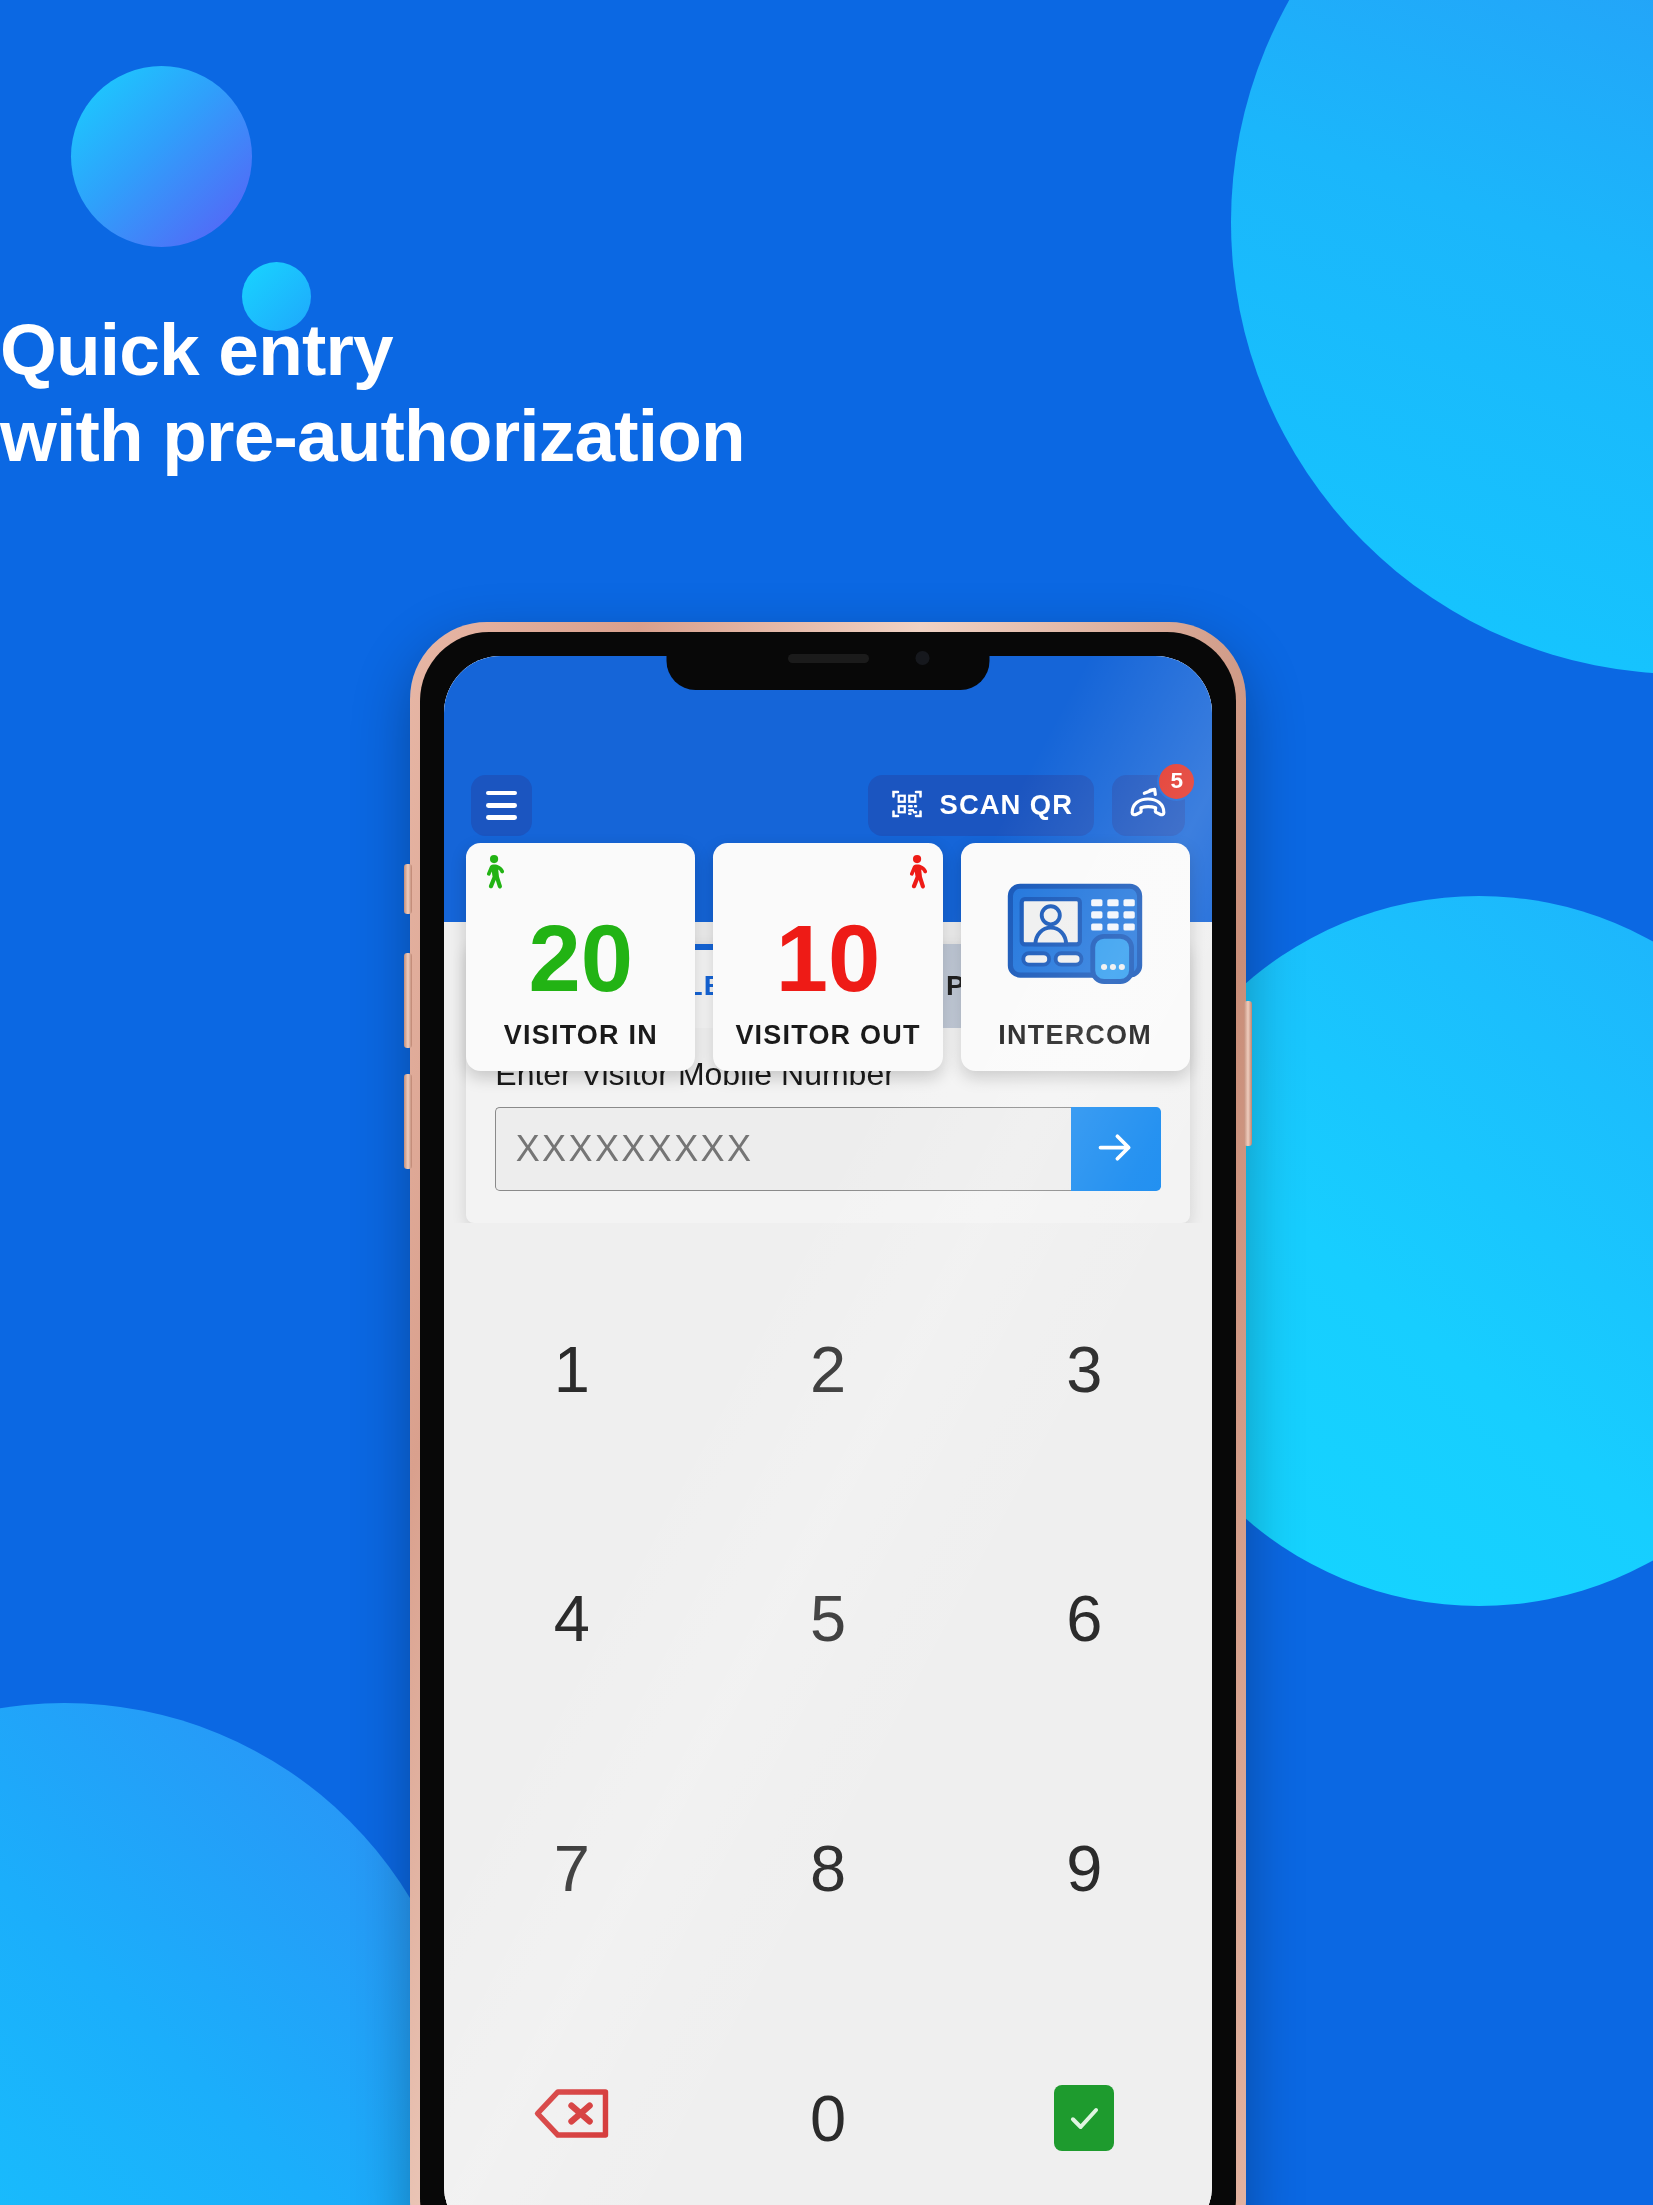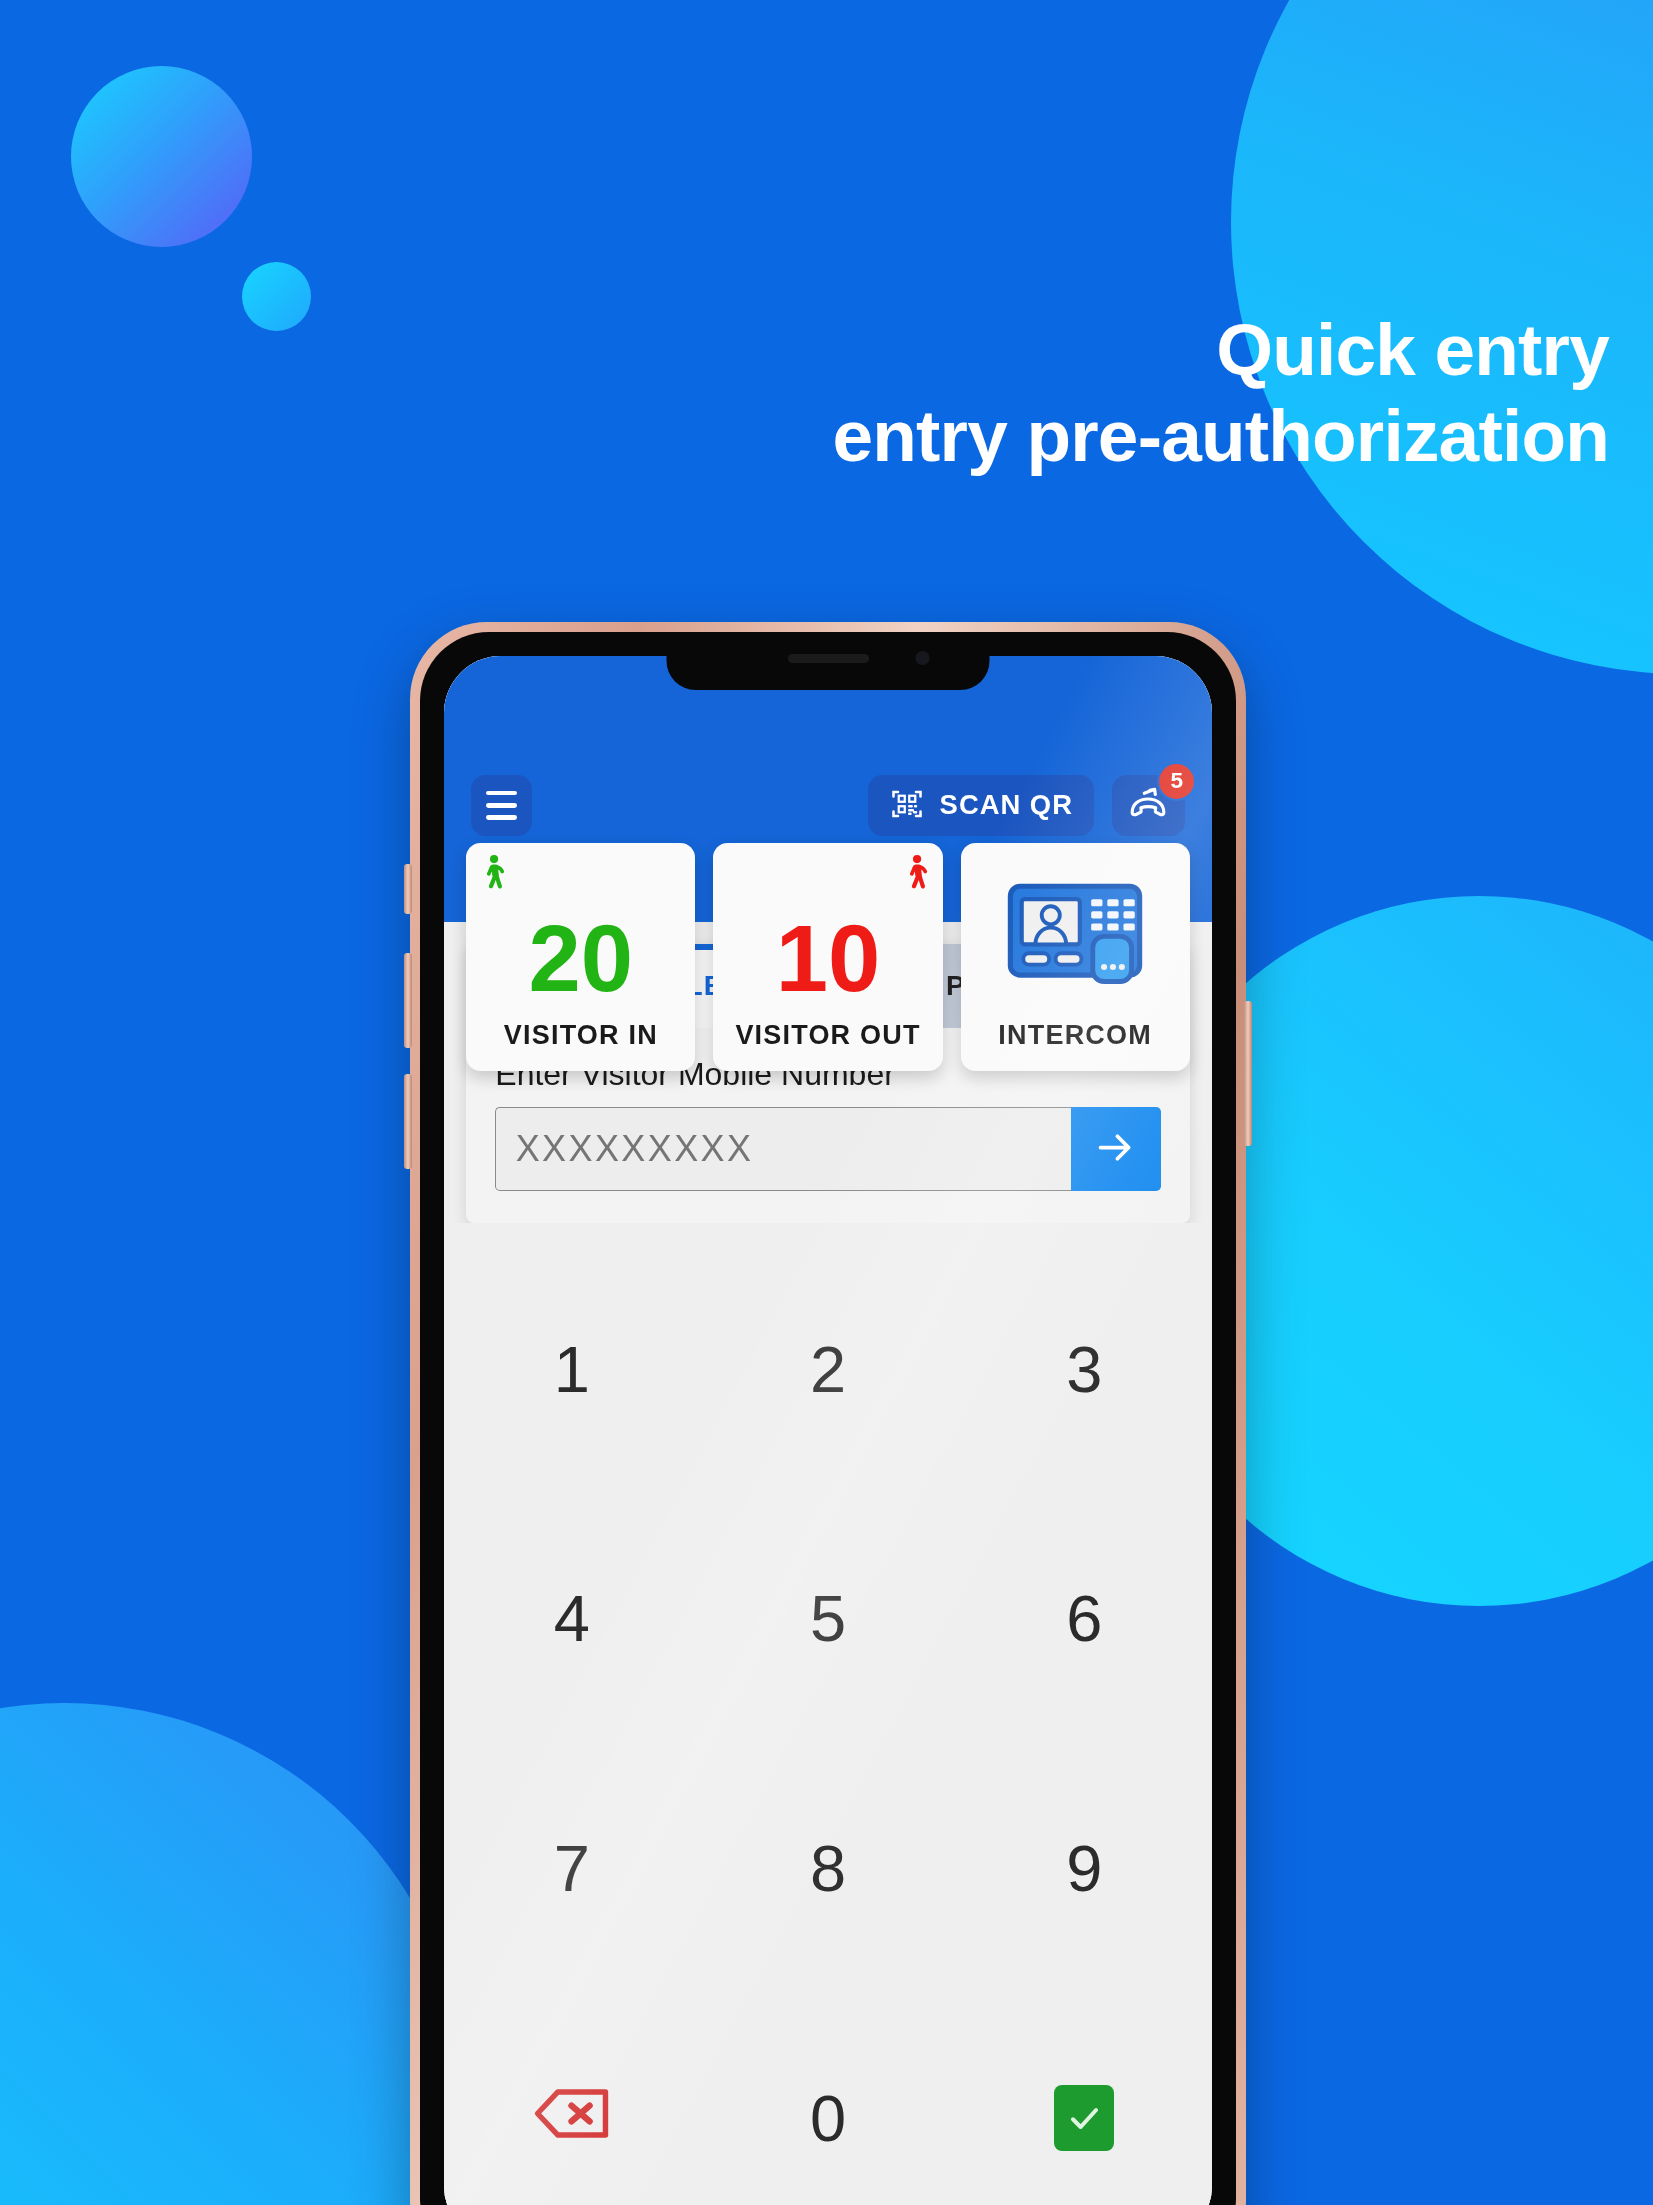--- a/index.html
+++ b/index.html
@@ -45,28 +45,27 @@
   
   #circ-bottomleft {
     width:807px; height:807px;
     left:-339px; top:1703px;
     background:linear-gradient(45deg,#14D3FF 0%, #1BAEFB 60%, #2E8DF5 100%);
   }
 
   
   #headline {
     position:absolute; left:0; top:307px; width:1609px;
-    text-align:right;
+    text-align:left;
     color:#ffffff;
     font-size:73px;
     font-weight:bold;
     line-height:1.18;
     letter-spacing:-0.8px;
     z-index:5;
-    padding-left:36px;
   }
   #headline .line { display:block; }
 
   
   #phone {
     position:absolute;
     left:410px; top:622px;
     width:836px; height:1655px;
     z-index:6;
   }
@@ -273,21 +272,21 @@
 <div id="stage">
 
   <div class="bg-circle" id="circ-topright"></div>
   <div class="bg-circle" id="circ-upperleft"></div>
   <div class="bg-circle" id="circ-small"></div>
   <div class="bg-circle" id="circ-right"></div>
   <div class="bg-circle" id="circ-bottomleft"></div>
 
   <div id="headline">
     <span class="line">Quick entry</span>
-    <span class="line">entry pre-authorization</span>
+    <span class="line">with pre-authorization</span>
   </div>
 
   <div id="phone">
     <div id="phone-frame"></div>
     <div class="side-btn" id="btn-mute"></div>
     <div class="side-btn" id="btn-volup"></div>
     <div class="side-btn" id="btn-voldn"></div>
     <div class="side-btn" id="btn-power"></div>
 
     <div id="phone-bezel">

